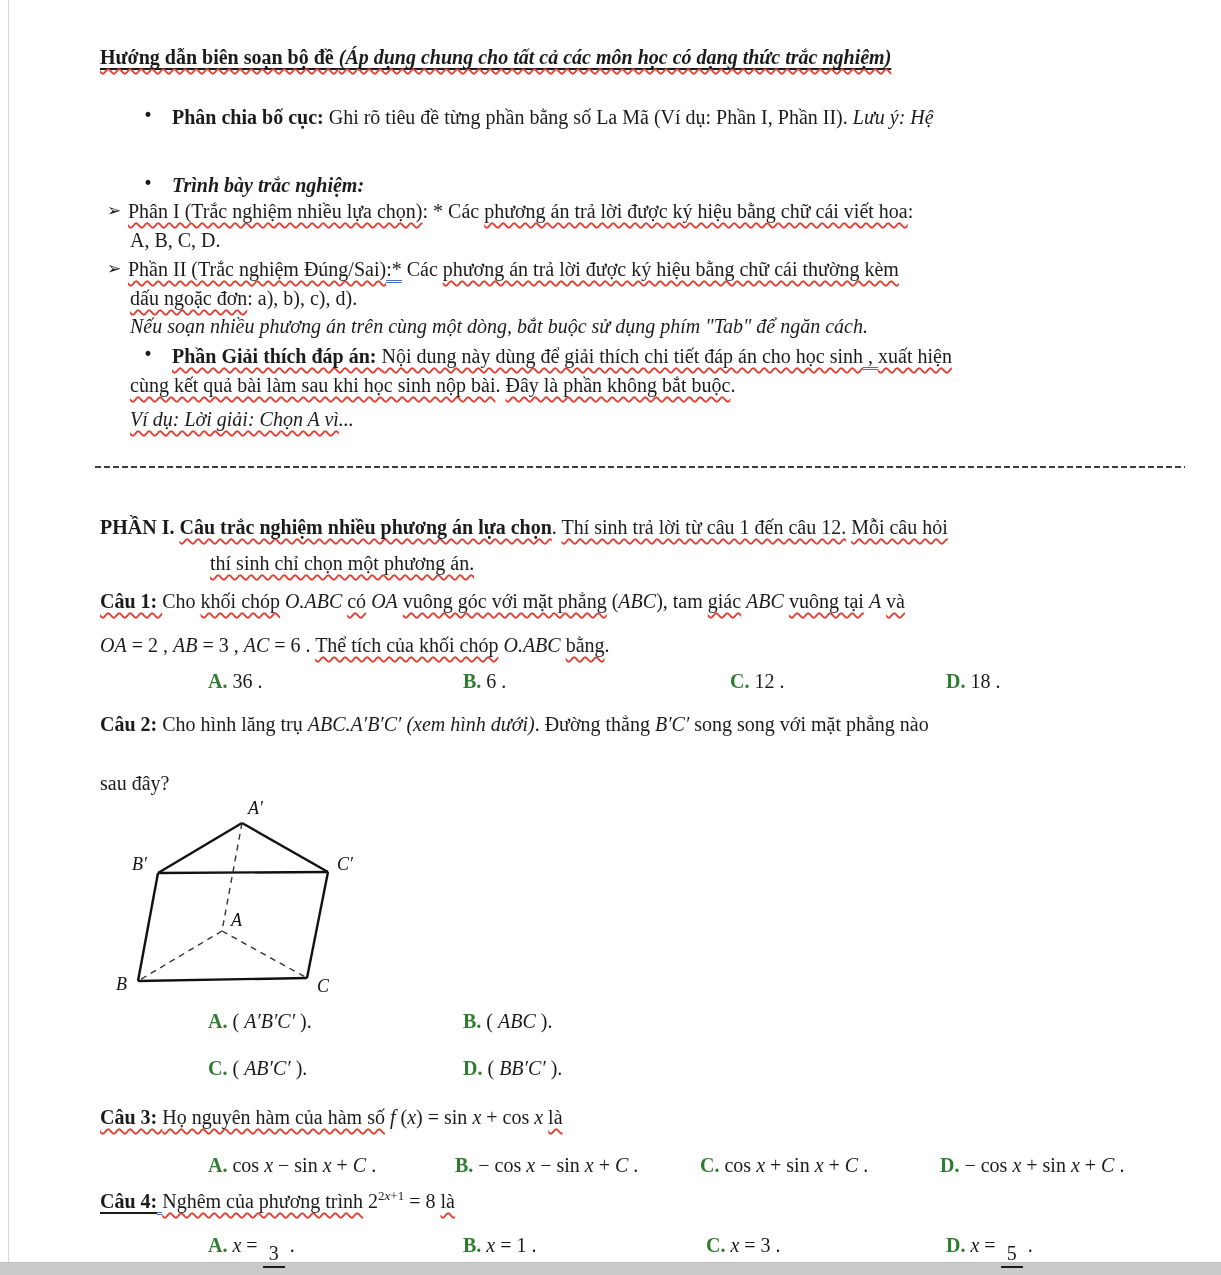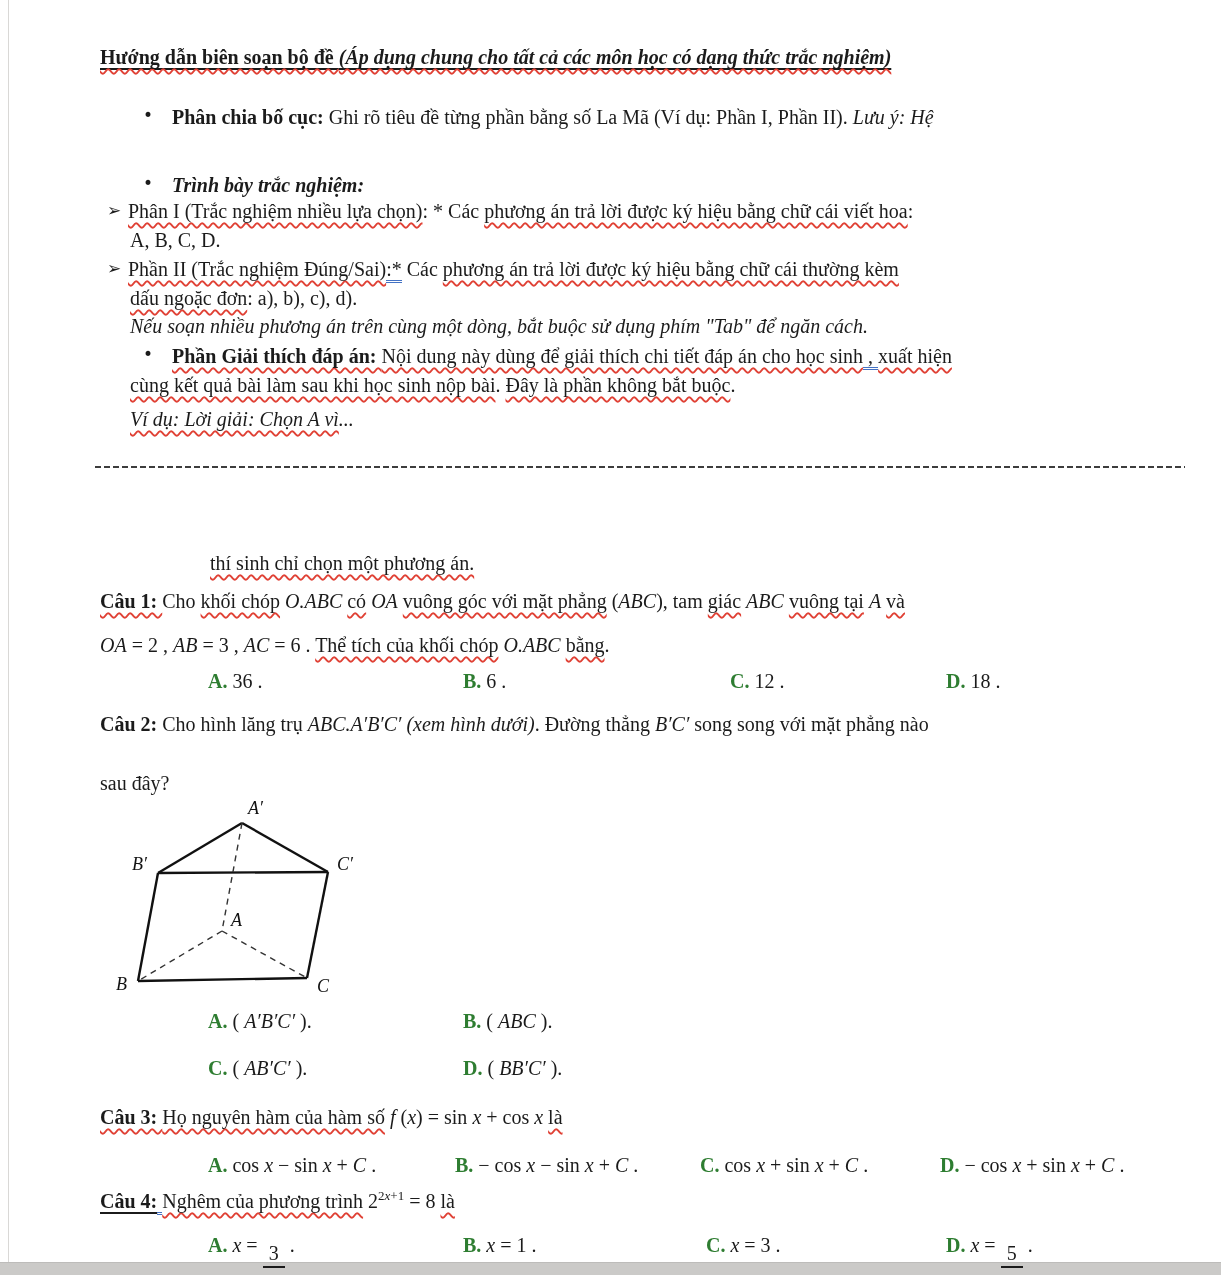--- a/index.html
+++ b/index.html
@@ -79,20 +79,21 @@
     <div class="line" style="left: 128px; top: 198px;"><span class="w">Phân I (Trắc nghiệm nhiều lựa chọn)</span><span>: * Các </span><span class="w">phương án trả lời được ký hiệu bằng chữ cái viết hoa</span><span>:</span></div>
     <div class="line" style="left: 130px; top: 227px;"><span>A, B, C, D.</span></div>
     <div class="line marker" style="left: 107px; top: 255px;"><span>➢</span></div>
     <div class="line" style="left: 128px; top: 256px;"><span class="w">Phần II (Trắc nghiệm Đúng/Sai)</span><span class="bu">:*</span><span> Các </span><span class="w">phương án trả lời được ký hiệu bằng chữ cái thường kèm</span></div>
     <div class="line" style="left: 130px; top: 285px;"><span class="w">dấu ngoặc đơn</span><span>: a), b), c), d).</span></div>
     <div class="line" style="left: 130px; top: 313px;"><span class="i">Nếu soạn nhiều phương án trên cùng một dòng, bắt buộc sử dụng phím "Tab" để ngăn cách.</span></div>
     <div class="line marker" style="left: 143px; top: 341px;"><span>•</span></div>
     <div class="line" style="left: 172px; top: 343px;"><span class="b w">Phần Giải thích đáp án: </span><span class="w">Nội dung này dùng để giải thích chi tiết đáp án cho học sinh</span><span class="bu"> , </span><span class="w">xuất hiện</span></div>
     <div class="line" style="left: 130px; top: 372px;"><span class="w">cùng kết quả bài làm sau khi học sinh nộp bài</span><span>. </span><span class="w">Đây là phần không bắt buộc</span><span>.</span></div>
     <div class="line" style="left: 130px; top: 406px;"><span class="i w">Ví dụ: Lời giải: Chọn A vì</span><span class="i">...</span></div>
+    <div class="line" style="left: 100px; top: 514px;"><span class="b">PHẦN I. </span><span class="b w">Câu trắc nghiệm nhiều phương án lựa chọn</span><span>. </span><span class="w">Thí sinh trả lời từ câu 1 đến câu 12.</span><span> </span><span class="w">Mỗi câu hỏi</span></div>
     <div class="line" style="left: 210px; top: 550px;"><span class="w">thí sinh chỉ chọn một phương án.</span></div>
     <div class="line" style="left: 100px; top: 588px;"><span class="b w">Câu 1: </span><span>Cho </span><span class="w">khối chóp</span><span> </span><span class="i">O.ABC</span><span> </span><span class="w">có</span><span> </span><span class="i">OA</span><span> </span><span class="w">vuông góc với mặt phẳng</span><span> (</span><span class="i">ABC</span><span>), tam </span><span class="w">giác</span><span> </span><span class="i">ABC</span><span> </span><span class="w">vuông tại</span><span> </span><span class="i">A</span><span> </span><span class="w">và</span></div>
     <div class="line" style="left: 100px; top: 632px;"><span class="i">OA</span><span> = 2 , </span><span class="i">AB</span><span> = 3 , </span><span class="i">AC</span><span> = 6 . </span><span class="w">Thể tích của khối chóp</span><span> </span><span class="i">O.ABC</span><span> </span><span class="w">bằng</span><span>.</span></div>
     <div class="line" style="left: 208px; top: 668px;"><span class="g">A. </span><span>36 .</span></div>
     <div class="line" style="left: 463px; top: 668px;"><span class="g">B. </span><span>6 .</span></div>
     <div class="line" style="left: 706px; top: 668px; margin-left: 24px;"><span class="g">C. </span><span>12 .</span></div>
     <div class="line" style="left: 946px; top: 668px;"><span class="g">D. </span><span>18 .</span></div>
     <div class="line" style="left: 100px; top: 699px; margin-top: 12px;"><span class="b">Câu 2: </span><span>Cho hình lăng trụ </span><span class="i">ABC.A′B′C′ </span><span class="i">(xem hình dưới)</span><span>. Đường thẳng </span><span class="i">B′C′</span><span> song song với mặt phẳng nào</span></div>
     <div class="line" style="left: 100px; top: 770px;"><span>sau đây?</span></div>
     <div class="line" style="left: 208px; top: 1008px;"><span class="g">A. </span><span>( </span><span class="i">A′B′C′</span><span> ).</span></div>

